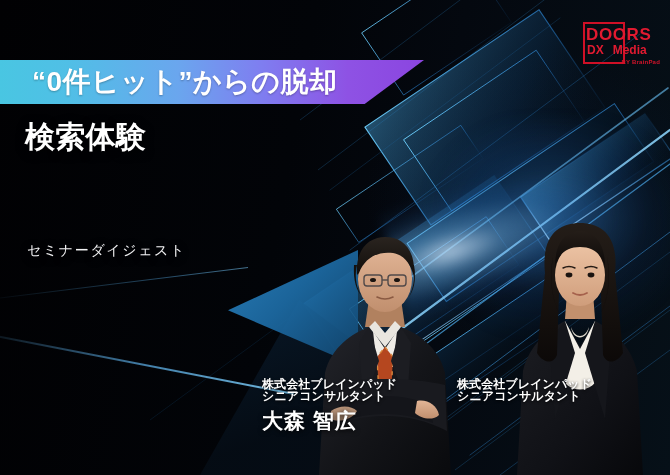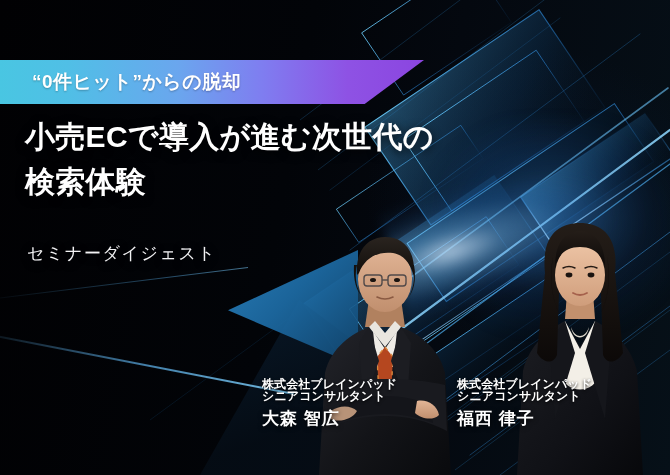--- a/index.html
+++ b/index.html
@@ -91,21 +91,21 @@
     left: 0; top: 60px;
     width: 424px; height: 44px;
     background: linear-gradient(90deg, #49c6e2 0%, #50bfe6 16%, #6aa6ee 42%, #7f7df0 62%, #8e52e4 82%, #8b45e0 100%);
     clip-path: polygon(0 0, 100% 0, 86% 100%, 0 100%);
     display: flex;
     align-items: center;
   }
   .banner-text {
     margin-left: 32px;
     color: #ffffff;
-    font-size: 19px;
+    font-size: 28px;
     font-weight: bold;
     letter-spacing: 0.5px;
     white-space: nowrap;
     text-shadow: 0 1px 2px rgba(0,0,0,0.28);
   }
 
   
   .title-block {
     position: absolute;
     left: 25px; top: 114px;
@@ -117,21 +117,21 @@
     font-weight: bold;
     line-height: 45px;
     letter-spacing: 0.3px;
     white-space: nowrap;
     text-shadow: 0 2px 10px rgba(0,0,0,0.9);
   }
   .subtitle {
     position: absolute;
     left: 27px; top: 242px;
     color: #f2f2f4;
-    font-size: 17px;
+    font-size: 14px;
     font-weight: normal;
     letter-spacing: 1.6px;
     white-space: nowrap;
     text-shadow: 0 2px 8px rgba(0,0,0,0.9);
   }
 
   
   .logo {
     position: absolute;
     right: 8px; top: 22px;
@@ -192,21 +192,21 @@
     color: #ffffff;
     font-size: 12px;
     font-weight: bold;
     line-height: 11.5px;
     letter-spacing: 0.1px;
     text-shadow: 0 1px 3px rgba(0,0,0,0.95);
   }
   .caption .pname {
     margin-top: 5px;
     color: #ffffff;
-    font-size: 17px;
+    font-size: 21px;
     font-weight: bold;
     letter-spacing: 1px;
     text-shadow: 0 1px 5px rgba(0,0,0,0.95);
   }
 </style>
 </head>
 <body>
 
 <div id="slide">
 
@@ -380,32 +380,38 @@
       <path d="M80 45 Q86 42 92 45" stroke="#241a14" stroke-width="1.4" fill="none" stroke-linecap="round"></path>
       <path d="M68 70 Q75 74 82 70" stroke="#a5614c" stroke-width="1.8" fill="none" stroke-linecap="round"></path>
     </svg>
   </div>
 
   <div class="banner">
     <span class="banner-text">“0件ヒット”からの脱却</span>
   </div>
 
   <div class="title-block">
-    <div class="title-line">小売ECで導入が進む次世代の</div>
     <div class="title-line">検索体験</div>
   </div>
 
   <div class="subtitle">セミナーダイジェスト</div>
 
+  <div class="logo">
+    <div class="logo-bracket"></div>
+    <div class="logo-doors">DOORS</div>
+    <div class="logo-dxmedia">
+      <span class="logo-dx">DX</span><span class="logo-media">Media</span>
+    </div>
+    <div class="logo-by">BY BrainPad</div>
+  </div>
 
   <div class="caption caption-male">
     <div class="org">株式会社ブレインパッド</div>
     <div class="org">シニアコンサルタント</div>
     <div class="pname">大森 智広</div>
   </div>
 
   <div class="caption caption-female">
     <div class="org">株式会社ブレインパッド</div>
     <div class="org">シニアコンサルタント</div>
-    <div class="pname">福西 律子</div>
   </div>
 
 </div>
 
 </body></html>

